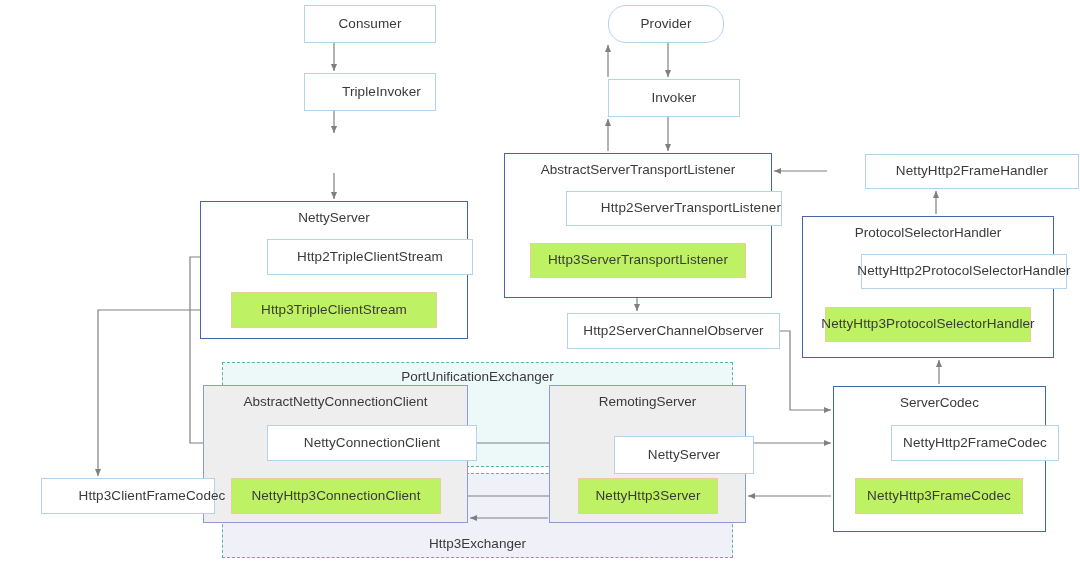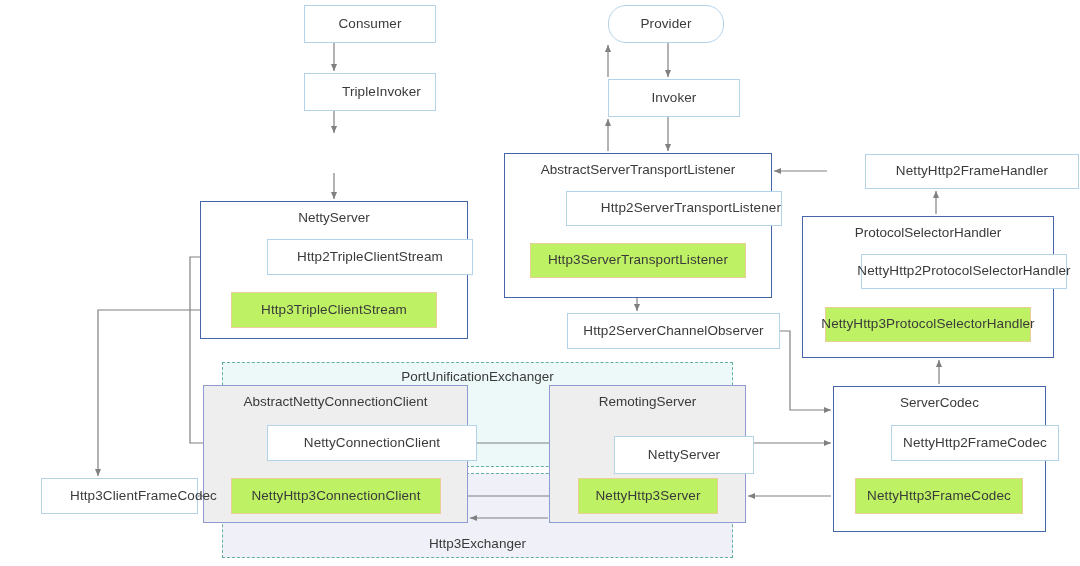--- a/index.html
+++ b/index.html
@@ -193,21 +193,21 @@
     </div>
 
   <div class="node leaf" style="left:855px;top:425px;width:168px;height:36px;">
       <span>NettyHttp2FrameCodec</span>
     </div>
 
   <div class="node leaf-hl" style="left:855px;top:478px;width:168px;height:36px;">
       <span>NettyHttp3FrameCodec</span>
     </div>
 
-  <div class="node leaf" style="left:5px;top:478px;width:157px;height:36px;padding-left:48px;">
+  <div class="node leaf" style="left:5px;top:478px;width:174px;height:36px;padding-left:48px;">
       <span>Http3ClientFrameCodec</span>
     </div>
 
   <svg class="edges" viewBox="0 0 1080 566">
     <defs>
       <marker id="ah" markerWidth="7" markerHeight="7" refX="6" refY="3" orient="auto" markerUnits="strokeWidth">
         <path d="M0,0.4 L6,3 L0,5.6 z" fill="#808080"></path>
       </marker>
     </defs>
     <g stroke="#808080" stroke-width="1.2" fill="none" marker-end="url(#ah)">

